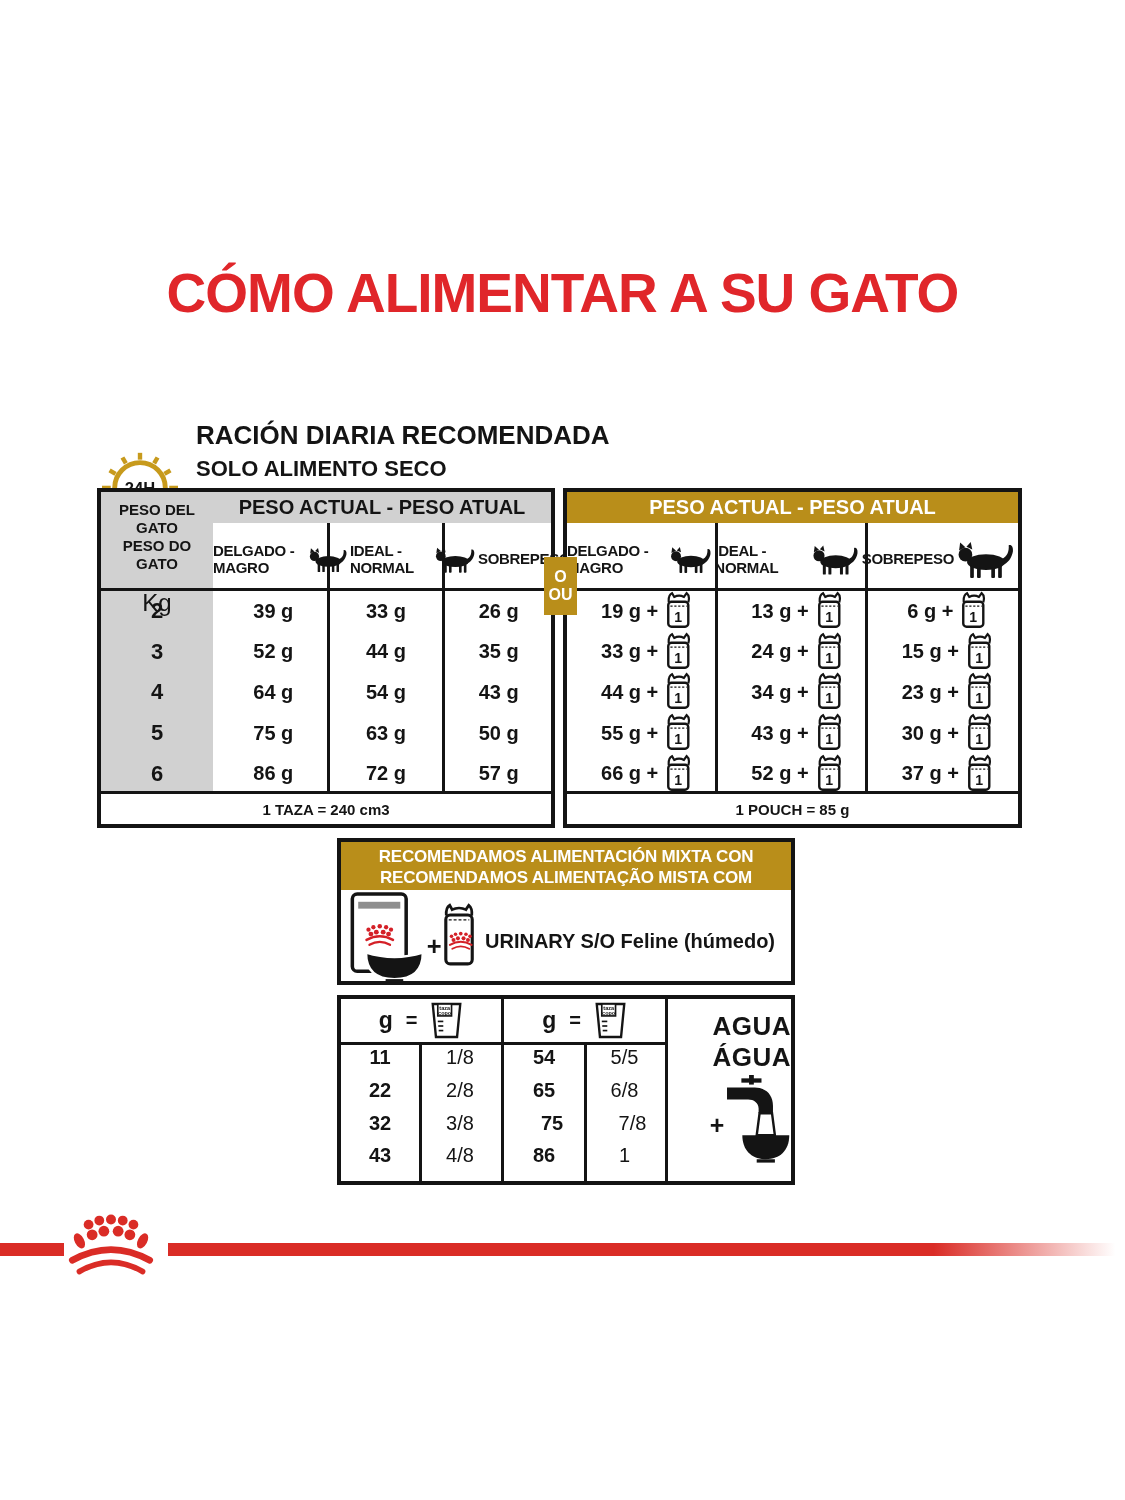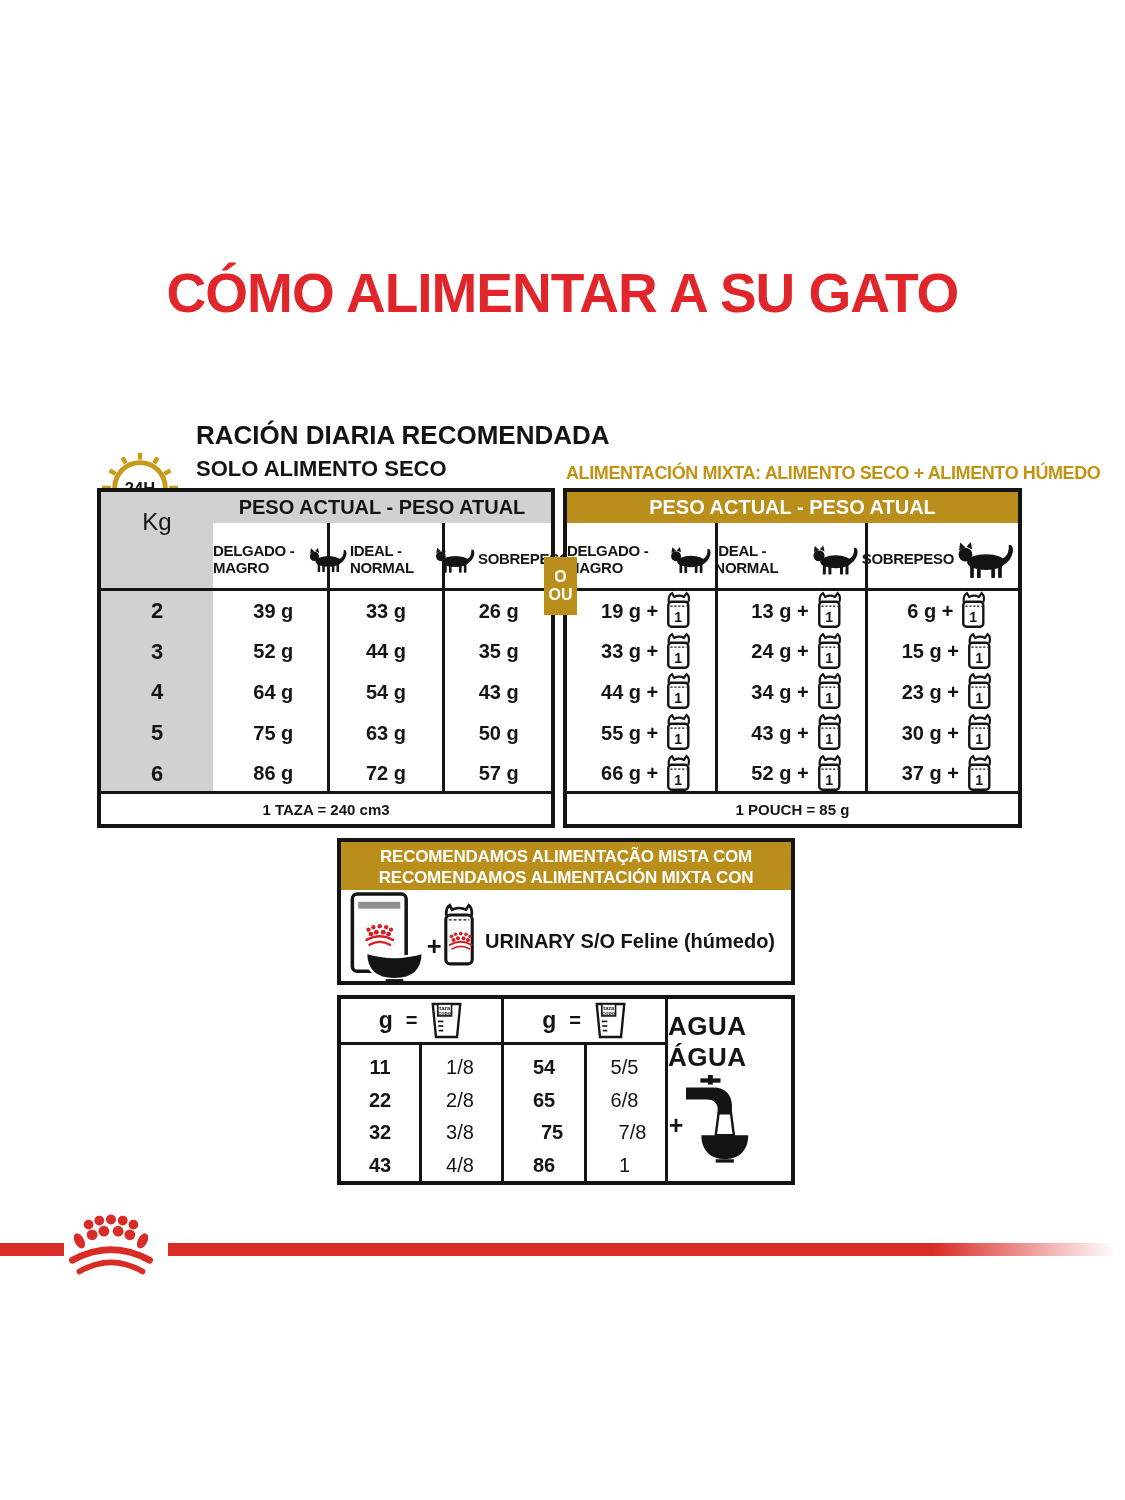--- a/index.html
+++ b/index.html
@@ -74,24 +74,24 @@
   .cv.sub2{left:243px;top:46px;bottom:0;}
   .chline{position:absolute;left:0;width:324px;top:43px;height:3px;background:var(--ink);}
   .ghead{position:absolute;top:0;height:43px;display:flex;align-items:center;justify-content:center;gap:13px;}
   .ghead .g{font-size:23px;font-weight:700;}
   .ghead .eq{font-size:20px;font-weight:700;}
   .cup{width:33px;height:39px;}
   .cup path,.cup rect{fill:#fff;stroke:#141414;}
   .cup text{font-family:"Liberation Sans",sans-serif;font-weight:700;font-size:6px;fill:#141414;text-anchor:middle;}
   .cup line{stroke:#141414;stroke-width:1.8;}
   .grows{position:absolute;top:47px;bottom:4px;display:flex;flex-direction:column;}
-  .grow{flex:1;display:flex;align-items:flex-end;}
+  .grow{flex:1;display:flex;align-items:flex-start;}
   .gc1{width:78px;text-align:center;font-size:20px;font-weight:700;}
   .gc2{flex:1;text-align:center;font-size:20px;font-weight:400;}
-  .aguacell{position:absolute;left:327px;right:0;top:0;bottom:0;text-align:left;}
+  .aguacell{position:absolute;left:327px;right:0;top:0;bottom:0;text-align:right;}
   .aguatext{margin-top:12px;font-size:26px;font-weight:700;line-height:31px;letter-spacing:0.5px;}
   .faucet{width:82px;height:90px;margin-top:2px;}
   .faucet text{font-family:"Liberation Sans",sans-serif;font-weight:700;font-size:26px;fill:#141414;}
 
   .bandL{position:absolute;left:0;top:1243px;width:64px;height:13px;background:var(--band-red);}
   .bandR{position:absolute;left:168px;top:1243px;width:957px;height:13px;
          background:linear-gradient(to right,var(--band-red) 0%,var(--band-red) 80%,rgba(218,44,38,0) 99%);}
   .crownlogo{position:absolute;left:58px;top:1214px;width:106px;height:64px;}
 </style>
 </head>
@@ -140,24 +140,27 @@
       <line x1="71.2" y1="25" x2="65.1" y2="28.5"></line>
       <line x1="8.8" y1="25" x2="14.9" y2="28.5"></line>
       <line x1="1" y1="43" x2="10" y2="43"></line>
       <line x1="70" y1="43" x2="79" y2="43"></line>
     </g>
     <circle cx="40" cy="43" r="26" fill="none" stroke="#C79A1C" stroke-width="5"></circle>
     <text x="40" y="49.5" text-anchor="middle">24H</text>
   </svg>
   <div class="hdr1">RACIÓN DIARIA RECOMENDADA</div>
   <div class="hdr2">SOLO ALIMENTO SECO</div>
-  <div class="hdr3">ALIMENTACIÓN MIXTA: ALIMENTO SECO + ALIMENTO HÚMEDO</div>
 
   <div class="table-box dry">
     <div class="graycol">
+      <div class="wlabel">
+        <div>PESO DEL GATO</div>
+        <div>PESO DO GATO</div>
+      </div>
       <div class="wunit">Kg</div>
     </div>
     <div class="strip gray">PESO ACTUAL - PESO ATUAL</div>
     <div class="colhdrs">
       <div class="colhdr">
         <span class="lbl">DELGADO - MAGRO</span>
         <svg class="cat" viewBox="0 0 120 72">
             <use href="#cat-shape"></use>
           </svg>
       </div>
@@ -387,22 +390,22 @@
               <text x="12.2" y="28.5">1</text>
             </svg>
         </div>
       </div>
     </div>
     <div class="tfoot">1 POUCH = 85 g</div>
   </div>
 
   <div class="recbox">
     <div class="banner">
+      <div>RECOMENDAMOS ALIMENTACIÓN MIXTA CON</div>
       <div>RECOMENDAMOS ALIMENTAÇÃO MISTA COM</div>
-      <div>RECOMENDAMOS ALIMENTACIÓN MIXTA CON</div>
     </div>
     <svg class="recicons" viewBox="0 0 132 94">
       <rect x="3" y="2" width="55" height="79" rx="5" fill="#fff" stroke="#141414" stroke-width="3.6"></rect>
       <rect x="9" y="10" width="43" height="7" fill="#8E8E8E"></rect>
       <use href="#crown-sm" transform="translate(13,32)"></use>
       <path d="M17,62 Q17,89 46,89 Q75,89 75,62 Q46,71 17,62 Z" fill="#141414" stroke="#fff" stroke-width="2.5"></path>
       <rect x="37" y="89" width="18" height="3" fill="#141414"></rect>
       <text x="79" y="64" font-size="26">+</text>
       <g transform="translate(96,12)">
         <path d="M3,12 C2.5,6 4,3 6.5,1.5 L9,6 C13,4 19,4 23,6 L26,1.5 C28.5,3.5 29.5,7 29,12" fill="none" stroke="#141414" stroke-width="2.8"></path>

